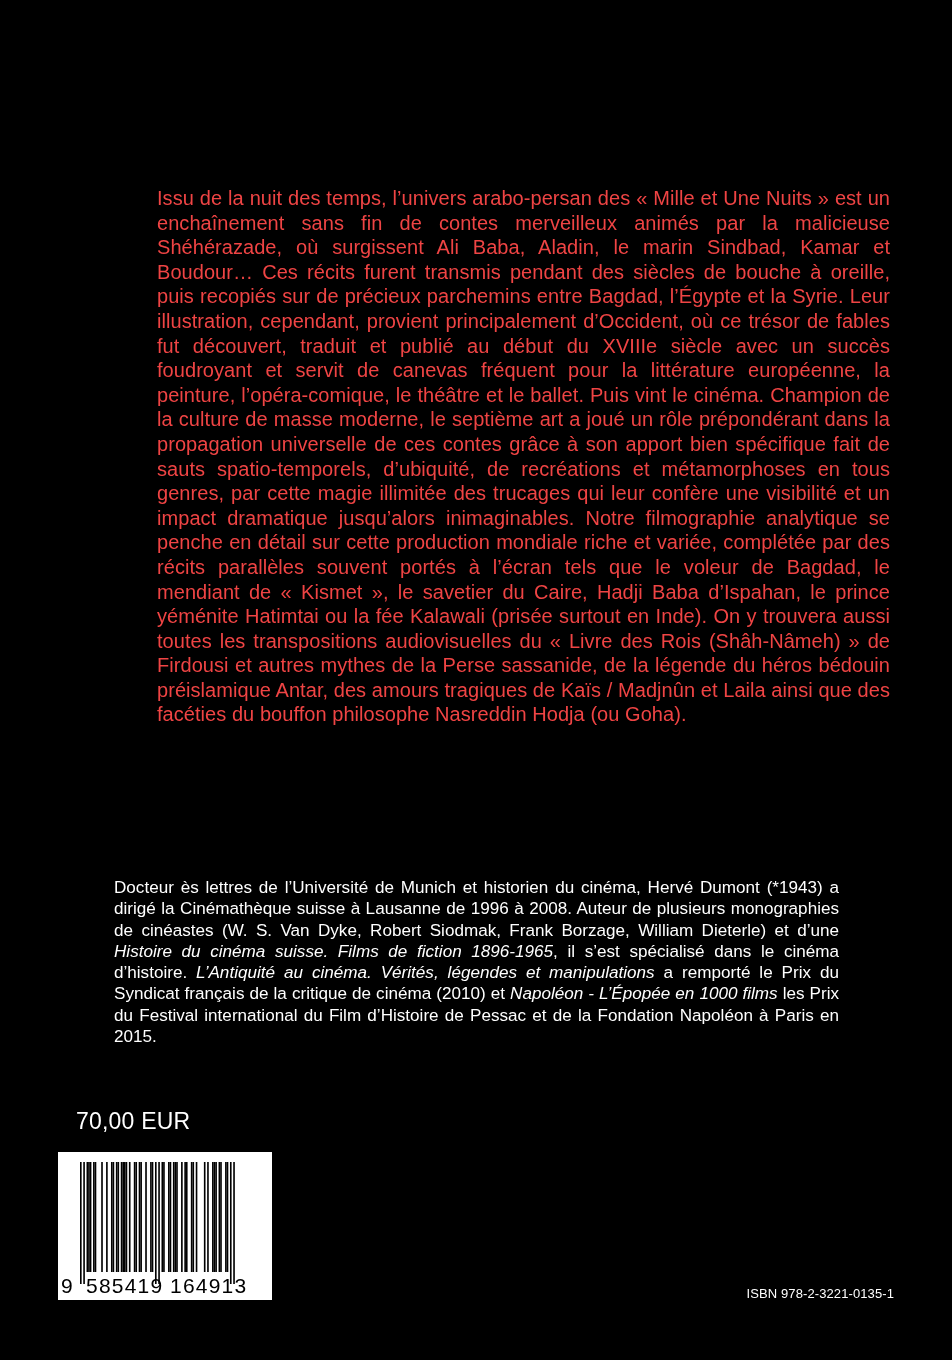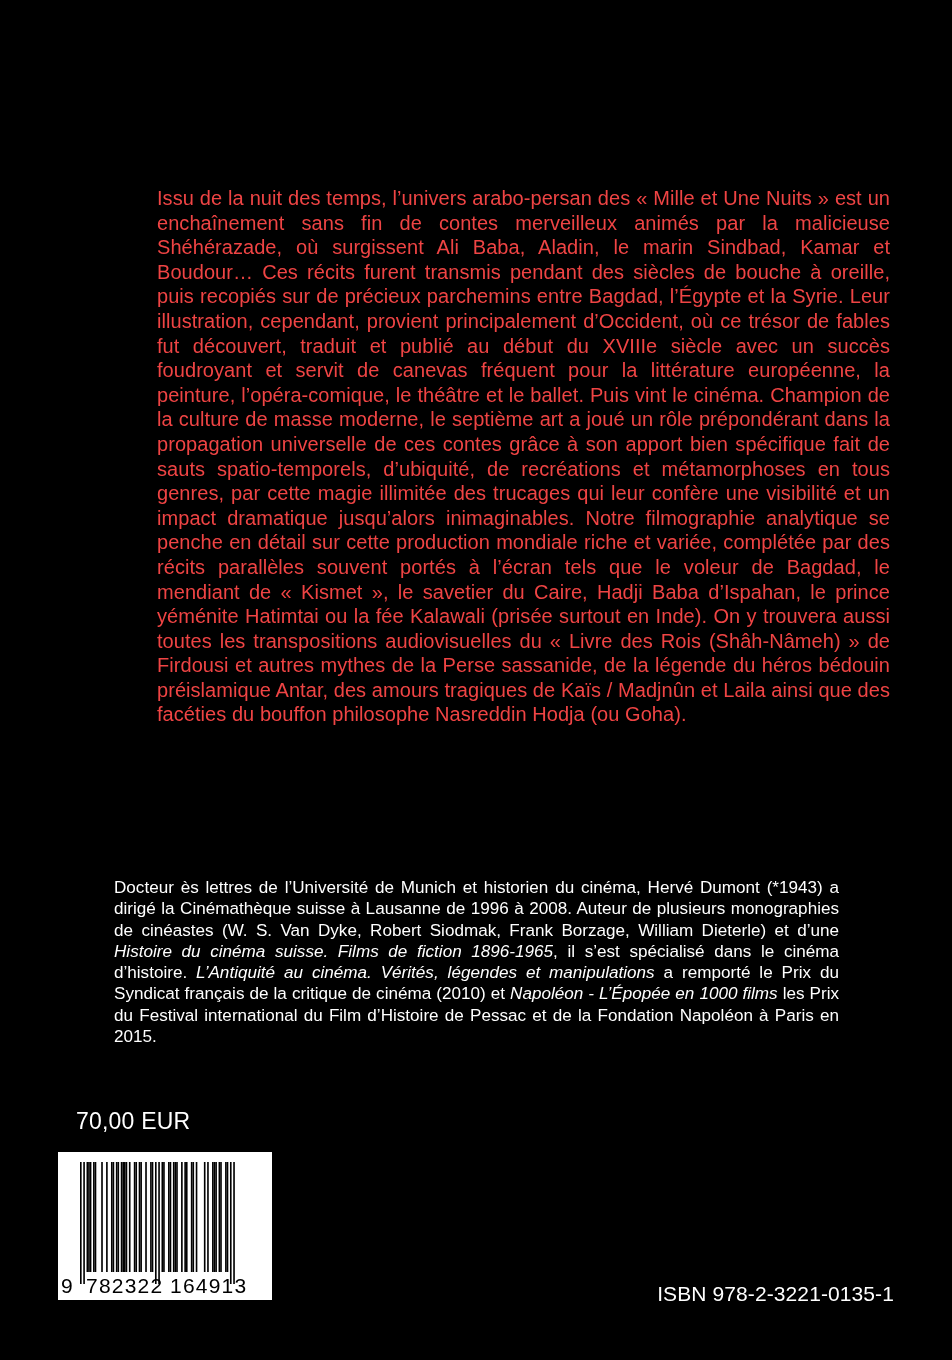--- a/index.html
+++ b/index.html
@@ -111,21 +111,21 @@
     left: 112px;
     bottom: 0;
     letter-spacing: 1.2px;
   }
 
   
   .isbn {
     position: absolute;
     right: 58px;
     top: 1282px;
-    font-size: 21px;
+    font-size: 13px;
     line-height: 24px;
     letter-spacing: 0.1px;
     color: #ffffff;
     white-space: nowrap;
   }
 </style>
 </head>
 <body>
 
 <div class="page">
@@ -191,20 +191,20 @@
           <rect x="160.55" y="10" width="1.63" height="110"></rect>
           <rect x="162.18" y="10" width="1.63" height="110"></rect>
           <rect x="167.07" y="10" width="1.63" height="110"></rect>
           <rect x="168.70" y="10" width="1.63" height="110"></rect>
           <rect x="171.96" y="10" width="1.63" height="122"></rect>
           <rect x="175.22" y="10" width="1.63" height="122"></rect>
         </g>
     </svg>
     <div class="bc-digits">
       <span class="bc-lead">9</span>
-      <span class="bc-left">782322</span>
+      <span class="bc-left">585419</span>
       <span class="bc-right">164913</span>
     </div>
   </div>
 
   <div class="isbn">ISBN 978-2-3221-0135-1</div>
 
 </div>
 
 </body></html>

